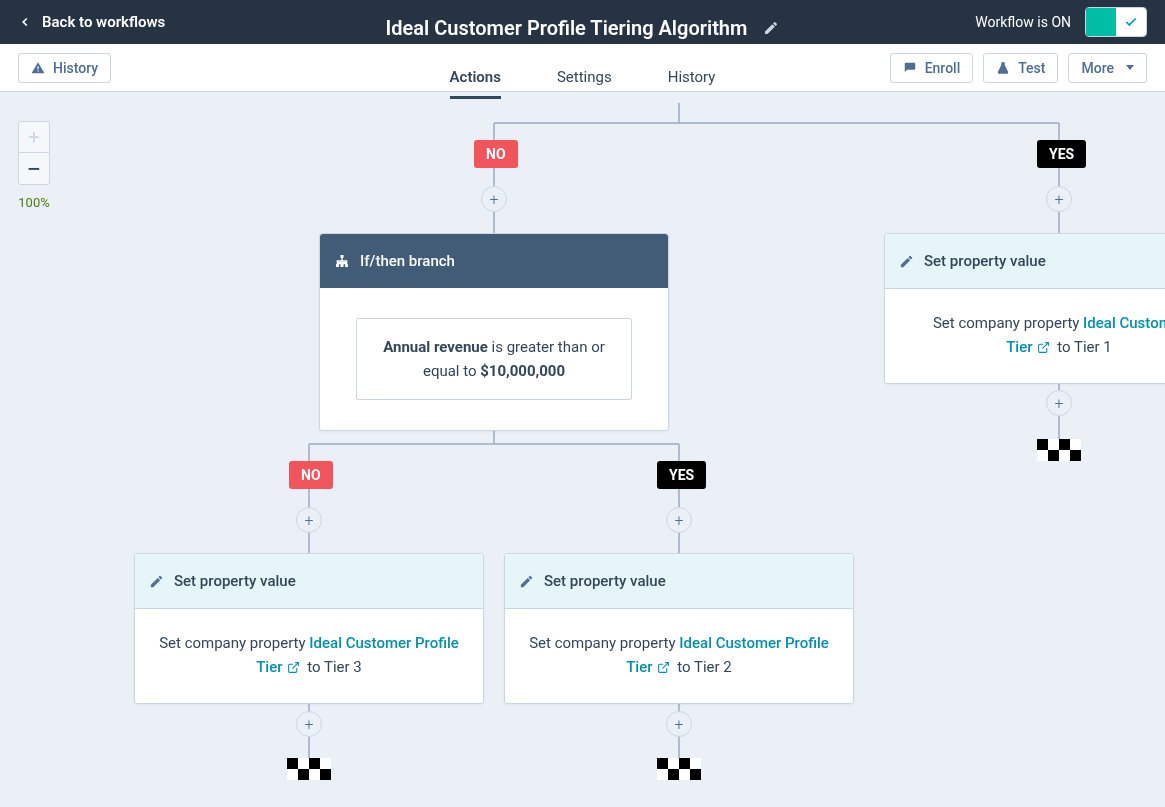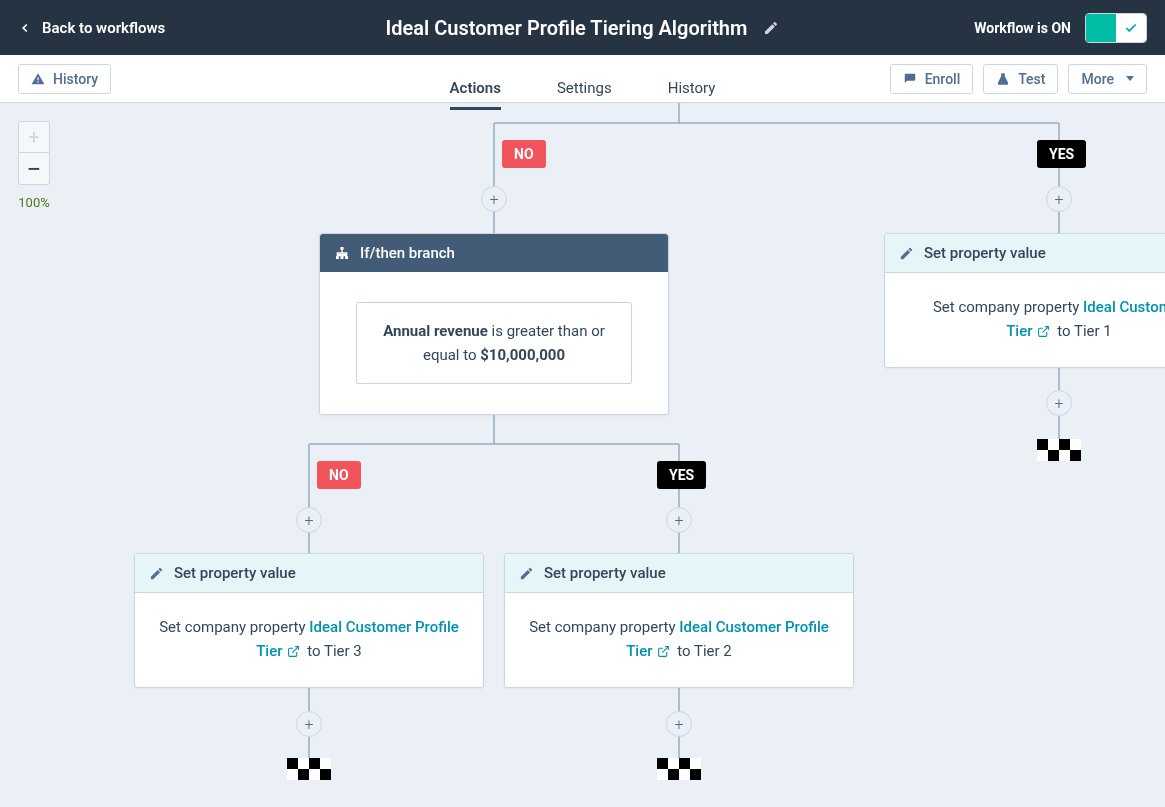--- a/index.html
+++ b/index.html
@@ -1,28 +1,28 @@
 <!DOCTYPE html>
 <html><head>
 <meta charset="utf-8">
 <style>
   * { box-sizing: border-box; }
   html, body { margin:0; padding:0; font-family: -apple-system, BlinkMacSystemFont, "Segoe UI", Roboto, Arial, sans-serif; }
   body { background:#eaf0f6; width:1165px; height:807px; overflow:hidden; position:relative; color:#33475b; }
   
-  .topbar { background:#253342; height:55px; display:flex; align-items:center; padding:0 18px; color:#fff; }
+  .topbar { background:#253342; height:44px; display:flex; align-items:center; padding:0 18px; color:#fff; }
   .back { display:flex; align-items:center; gap:10px; font-weight:600; font-size:15px; cursor:pointer;}
   .back svg { width:14px; height:14px; }
   .title-wrap { position:absolute; left:0; right:0; top:0; height:55px; display:flex; align-items:center; justify-content:center; pointer-events:none;}
   .title-inner { display:flex; align-items:flex-end; gap:16px; pointer-events:auto;}
   .title { font-size:20px; font-weight:600; color:#fff;}
   .pencil { cursor:pointer; color:#cbd6e2;}
   .pencil svg{ width:16px; height:16px; }
   .right-top { margin-left:auto; display:flex; align-items:center; gap:14px;}
-  .status { font-weight:700; font-size:14px; }
+  .status { font-weight:400; font-size:14px; }
   .toggle { display:flex; height:30px; border-radius:4px; overflow:hidden; border:1px solid #cbd6e2;}
   .toggle .half { width:30px; display:flex; align-items:center; justify-content:center;}
   .toggle .on { background:#00bda5; }
   .toggle .off { background:#fff; color:#00a4bd;}
   .toggle svg{ width:14px; height:14px;}
   
   .toolbar { background:#fff; height:48px; border-bottom:1px solid #cbd6e2; display:flex; align-items:center; padding:0 18px; position:relative;}
   .btn { display:inline-flex; align-items:center; gap:8px; border:1px solid #cbd6e2; background:#fff; color:#506e91; border-radius:3px; padding:6px 12px; font-size:14px; cursor:pointer; font-weight:500;}
   .tabs { position:absolute; left:0; right:0; top:0; height:64px; display:flex; align-items:center; justify-content:center; gap:56px; pointer-events:none;}
   .tab { font-size:15px; color:#33475b; padding:14px 0 12px; cursor:pointer; pointer-events:auto;}
@@ -33,33 +33,33 @@
   .canvas { position:absolute; left:0; right:0; top:103px; bottom:0; }
   .zoom-ctrl { position:absolute; top:18px; left:18px; width:32px;}
   .zoom-btn { width:32px; height:32px; border:1px solid #cbd6e2; background:#f5f8fa; display:flex; align-items:center; justify-content:center; font-size:20px; color:#cbd6e2; cursor:pointer;}
   .zoom-btn.minus { border-radius:0 0 3px 3px; border-top:none; color:#33475b; font-size:26px; line-height:0;}
   .zoom-btn.plus { border-radius:3px 3px 0 0;}
   .zoom-label { font-size:13px; margin-top:10px; text-align:center; color:#4d7c0f;}
   
   svg.connectors { position:absolute; left:0; top:0; }
   
   .card { position:absolute; width:350px; background:#fff; border:1px solid #cbd6e2; border-radius:3px; box-shadow:0 1px 3px rgba(0,0,0,0.05);}
-  .card .header { padding:10px 14px; font-size:15px; display:flex; align-items:center; gap:10px; font-weight:500;text-align:center;}
+  .card .header { padding:18px 14px; font-size:15px; display:flex; align-items:center; gap:10px; font-weight:500;text-align:center;}
   .card.branch .header { background:#425b76; color:#fff; border-radius:3px 3px 0 0;}
   .card.prop .header { background:#e5f5f8; color:#33475b; border-bottom:1px solid #cbd6e2;}
   .card .body { padding:22px 20px; font-size:15px; text-align:center; color:#33475b; line-height:1.6;}
   .card.branch .body { padding:30px 36px;}
   .cond-box { border:1px solid #cbd6e2; border-radius:2px; padding:16px 20px; color:#33475b;}
   .link { color:#0091ae; font-weight:500; cursor:pointer;}
   .ext-icon{ display:inline-block; vertical-align:-2px; margin:0 4px;}
   
   .add-btn { position:absolute; width:26px; height:26px; border-radius:50%; background:#eaf0f6; border:1px solid #cbd6e2; display:flex; align-items:center; justify-content:center; color:#506e91; font-size:16px; cursor:pointer; font-weight:300;}
   
   .blabel { position:absolute; padding:6px 12px; border-radius:3px; font-weight:700; font-size:14px;}
-  .blabel.no { background:#f2545b; color:#fff;margin-left:28px;}
+  .blabel.no { background:#f2545b; color:#fff;}
   .blabel.yes { background:#000000; color:#fff;}
   
   .flag { position:absolute; width:44px; height:22px;}
   .flag .cell{ position:absolute; width:11px; height:11px; background:#000;}
   .flag::before{ content:""; position:absolute; inset:0; background:#fff;}
   strong{ font-weight:700; color:#33475b;}
 </style>
 </head>
 <body>
 

